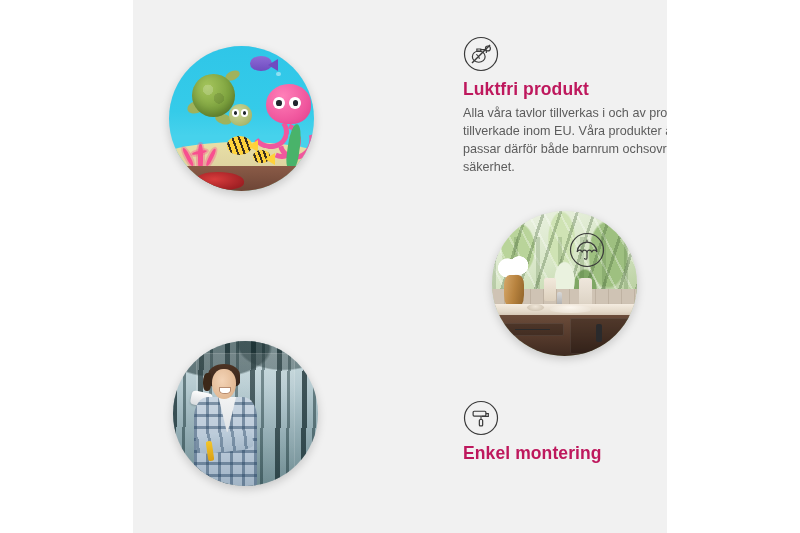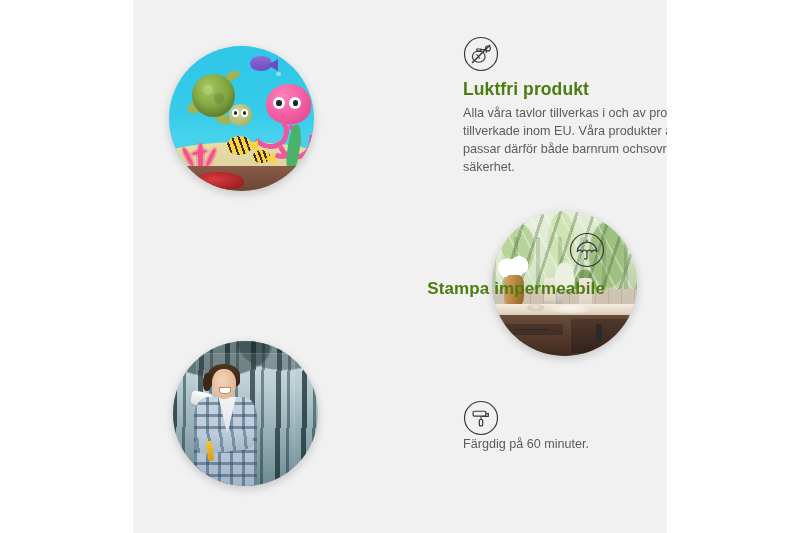--- a/index.html
+++ b/index.html
@@ -314,21 +314,21 @@
     border-radius:2px; transform: rotate(-8deg);
   }
 
   
   .block { position: absolute; }
   .icon-wrap { display:block; }
   .icon-circle { display:block; }
   .heading {
     font-size: 17.5px;
     font-weight: bold;
-    color: #4d7c0f;
+    color: #be185d;
     margin: 7px 0 5px 0;
     letter-spacing: .1px;
   }
   .body-text {
     font-size: 12.6px;
     line-height: 1.42;
     color: #5c5c5c;
     margin: 0;
   }
 
@@ -431,21 +431,20 @@
       <span class="icon-wrap" style="display:inline-block;">
         <svg class="icon-circle" width="36" height="36" viewBox="0 0 48 48" aria-hidden="true">
           <circle cx="24" cy="24" r="22" fill="none" stroke="#3a3a3a" stroke-width="1.6"></circle>
           <path d="M11 26.5c0-7.2 5.8-13 13-13s13 5.8 13 13" fill="none" stroke="#3a3a3a" stroke-width="1.7"></path>
           <path d="M11 26.5c1.6-3.1 4.8-3.1 6.5 0 1.6-3.1 4.8-3.1 6.5 0 1.6-3.1 4.8-3.1 6.5 0 1.6-3.1 4.8-3.1 6.5 0" fill="none" stroke="#3a3a3a" stroke-width="1.5"></path>
           <line x1="24" y1="26.5" x2="24" y2="34.5" stroke="#3a3a3a" stroke-width="1.6"></line>
           <path d="M24 34.5c0 2.4-3.4 2.4-3.4 0" fill="none" stroke="#3a3a3a" stroke-width="1.5"></path>
           <line x1="24" y1="10.2" x2="24" y2="13.5" stroke="#3a3a3a" stroke-width="1.5"></line>
         </svg>
       </span>
-      <div class="heading">Stampa impermeabile</div>
     </div>
 
     <div class="bubble" id="bubble-woman" style="left:40px; top:341px; width:145px; height:145px;">
       <div class="art">
         <div class="forest-bg"></div>
         <div class="forest-wall"></div>
         <div class="woman">
           <div class="roller-pad"></div>
           <div class="roller-handle"></div>
           <div class="w-body"></div>
@@ -462,17 +461,17 @@
     <div class="block" id="block-assembly">
       <span class="icon-wrap">
         <svg class="icon-circle" width="36" height="36" viewBox="0 0 48 48" aria-hidden="true">
           <circle cx="24" cy="24" r="22" fill="none" stroke="#3a3a3a" stroke-width="1.6"></circle>
           <rect x="13.5" y="15" width="17" height="6.4" rx="1.4" fill="none" stroke="#3a3a3a" stroke-width="1.6"></rect>
           <path d="M30.5 18.2h3.3v3.6h-8.5" fill="none" stroke="#3a3a3a" stroke-width="1.5"></path>
           <line x1="24" y1="21.8" x2="24" y2="26" stroke="#3a3a3a" stroke-width="1.5"></line>
           <rect x="21.8" y="26" width="4.4" height="8.6" rx="1.2" fill="none" stroke="#3a3a3a" stroke-width="1.6"></rect>
         </svg>
       </span>
-      <p class="body-text">Färgdig på 60 minuter.</p>
+      <div class="heading">Enkel montering</div>
     </div>
 
   </div>
 </div>
 
 </body></html>

